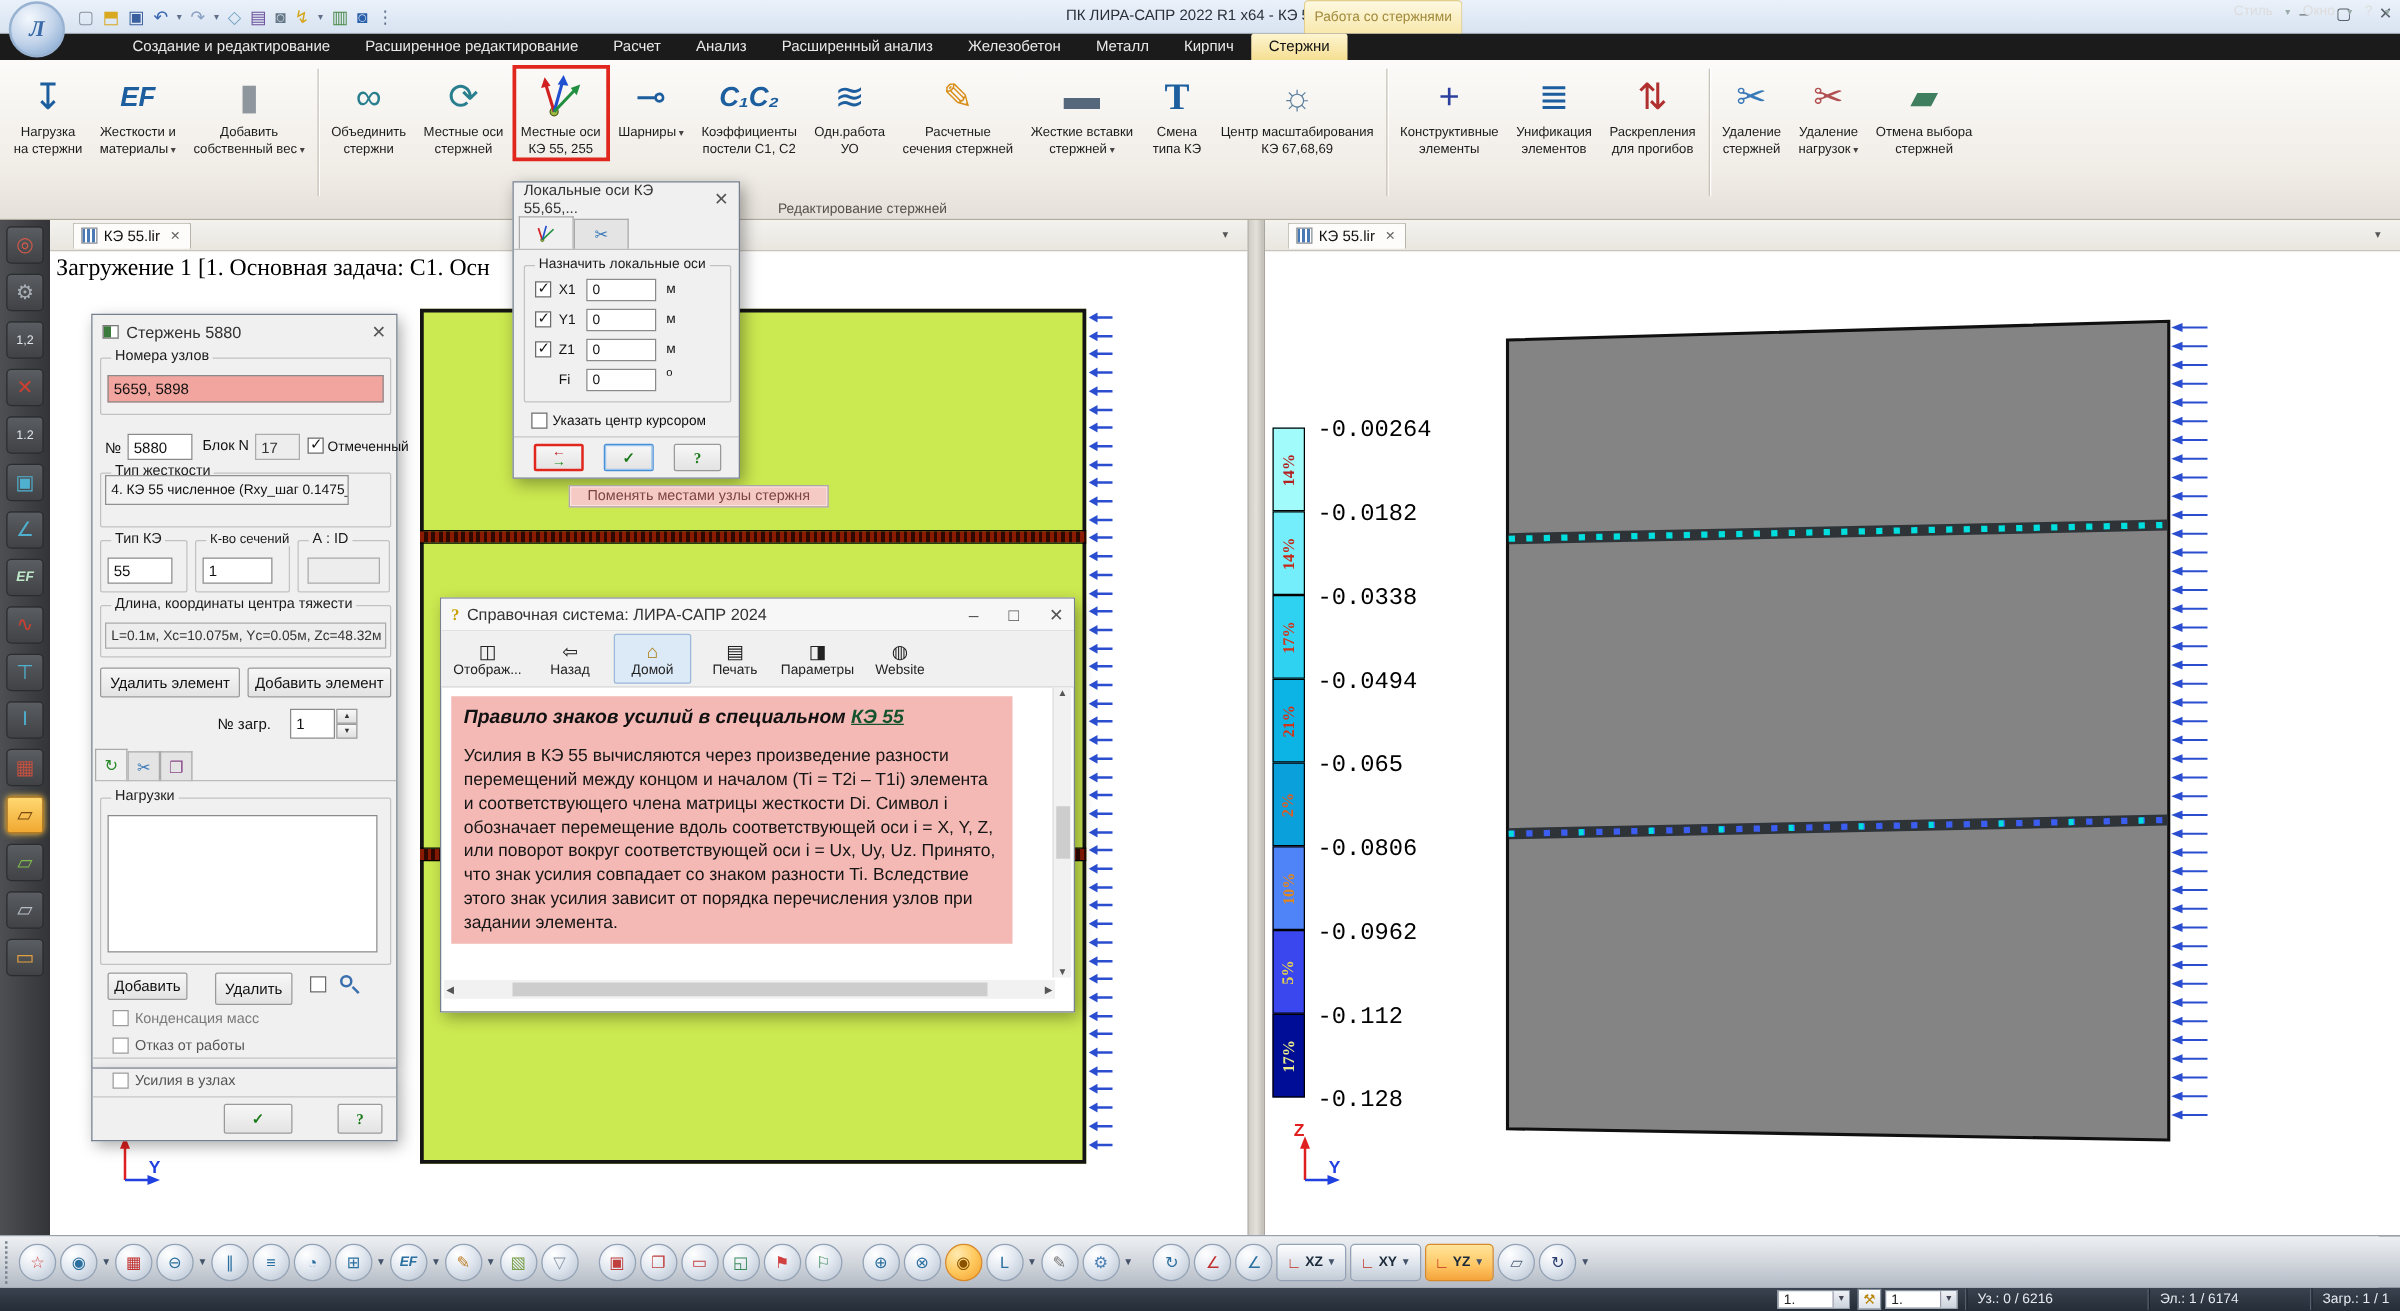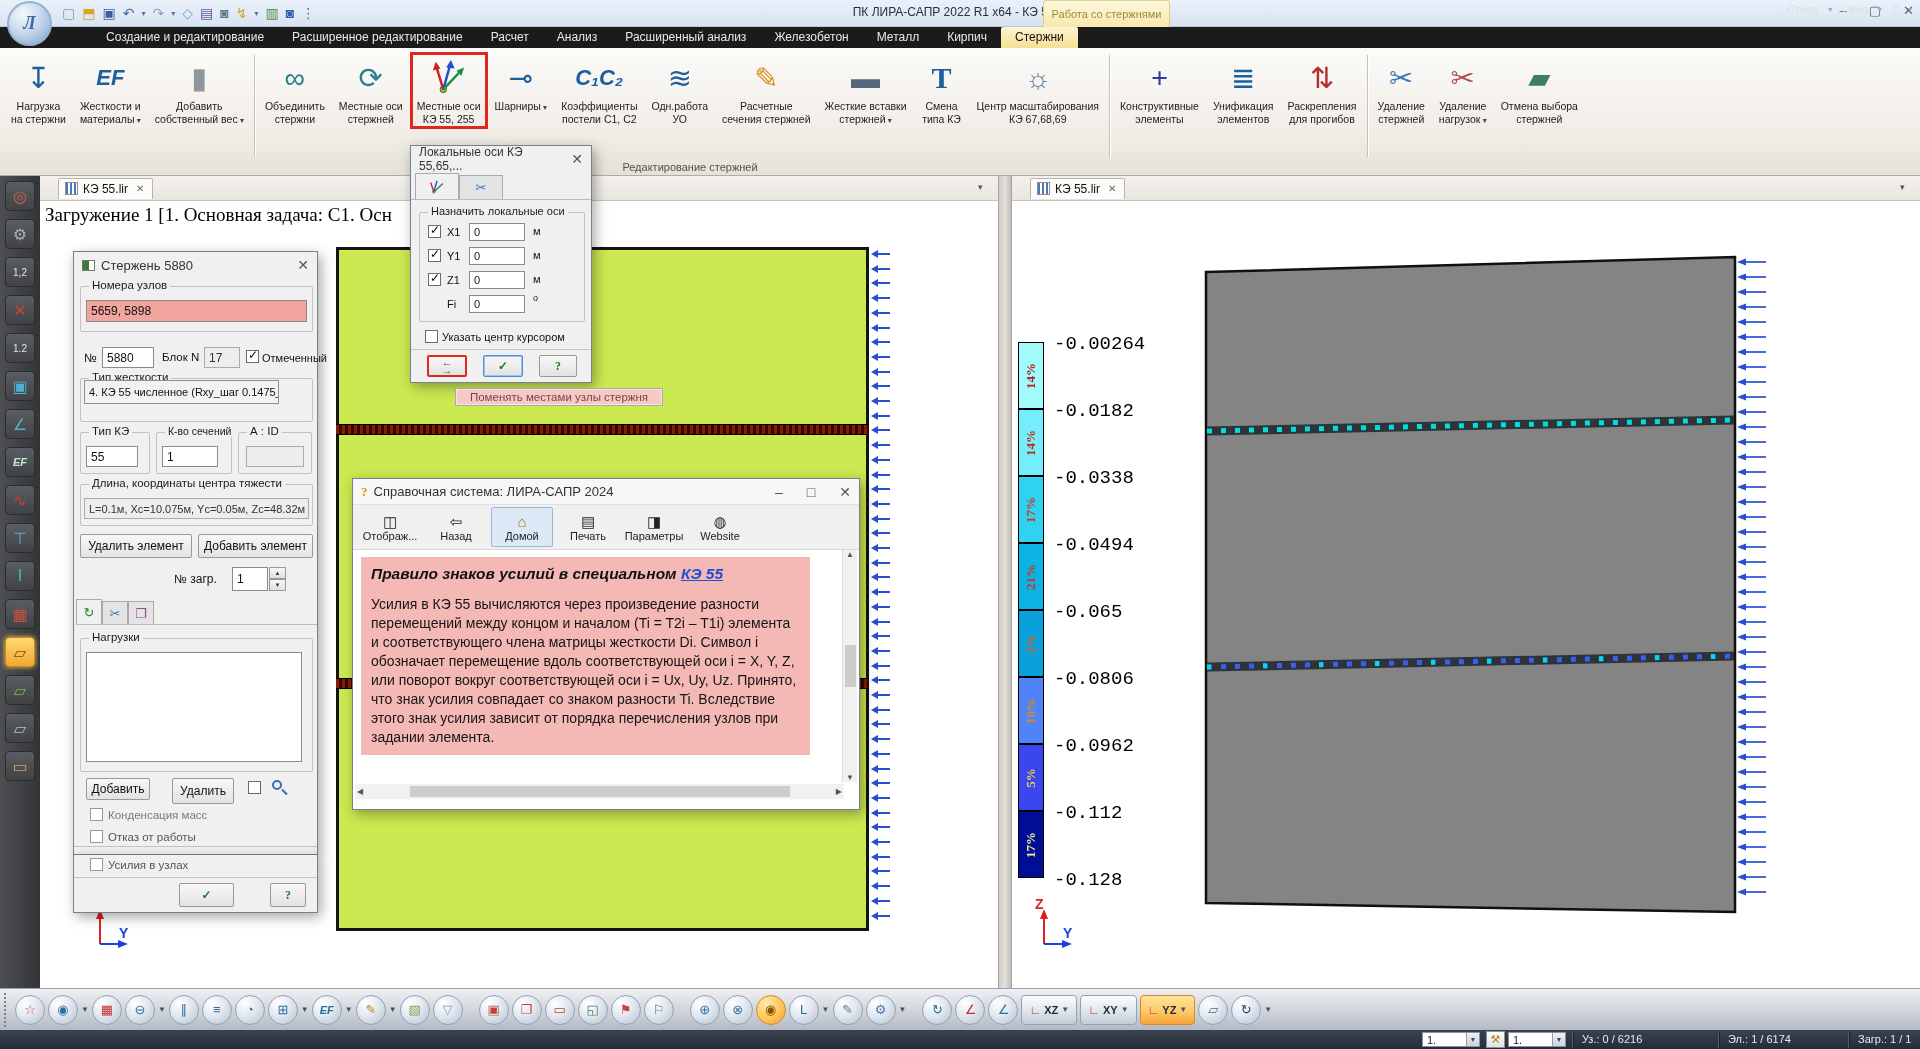--- a/index.html
+++ b/index.html
@@ -89,21 +89,21 @@
 .mag::after{content:"";position:absolute;width:7px;height:2px;background:#3a6fae;transform:rotate(45deg);left:7px;top:9px}
 .tooltipbox{left:455px;top:388px;width:208px;height:18px;background:#f5c9c4;border:1px solid #a9a9a9;box-shadow:inset 0 0 0 1px #fbe3e0;
   display:flex;align-items:center;justify-content:center;font-size:11.5px;color:#7c4442;z-index:40}
 
 .helptb{display:flex;align-items:flex-start;gap:4px;padding:2px 6px;background:#f0f0f0;border-bottom:1px solid #d7d7d7;height:45px}
 .hbtn{width:62px;height:40px;display:flex;flex-direction:column;align-items:center;justify-content:center;font-size:11px;color:#222;border:1px solid transparent;border-radius:2px}
 .hbtn .hic{font-size:15px;line-height:17px}
 .hbtn.on{background:#dce9f7;border-color:#9ab8d8}
 .pinkblock{position:absolute;left:8px;top:78px;width:449px;height:198px;background:#f4b9b5;padding:8px 10px;overflow:hidden}
 .pinkblock h3{font-size:15.5px;font-style:italic;margin-bottom:12px}
-.pinkblock a{color:#1d4ed8;text-decoration:underline}
+.pinkblock a{color:#14532d;text-decoration:underline}
 .pinkblock p{font-size:14px;line-height:19px;color:#151515}
 .vscroll{position:absolute;right:2px;top:71px;width:15px;height:232px;background:#f1f1f1;border-left:1px solid #ddd;display:flex;flex-direction:column;align-items:center;justify-content:space-between;font-size:8px;color:#555}
 .vthumb{width:11px;height:42px;background:#cdcdcd}
 .hscroll{position:absolute;left:2px;top:305px;width:489px;height:15px;background:#f1f1f1;display:flex;align-items:center;justify-content:space-between;font-size:8px;color:#555;padding:0 2px}
 .hthumb{height:11px;width:380px;background:#cdcdcd}
 
 .btoolbar{left:0;top:988px;width:1920px;height:42px;background:linear-gradient(#eef0f3,#ccd1d8 60%,#b3bac4);border-top:1px solid #9aa2ad;display:flex;align-items:center;padding-left:4px;z-index:3}
 .handle{width:5px;height:34px;border-left:2px dotted #7a828e;margin-right:6px}
 .tgroup{display:flex;align-items:center;gap:3px;margin-right:16px}
 .tbtn{width:30px;height:30px;border-radius:50%;background:radial-gradient(circle at 32% 26%,#fff,#e2e8f0 45%,#b6c1cf);

